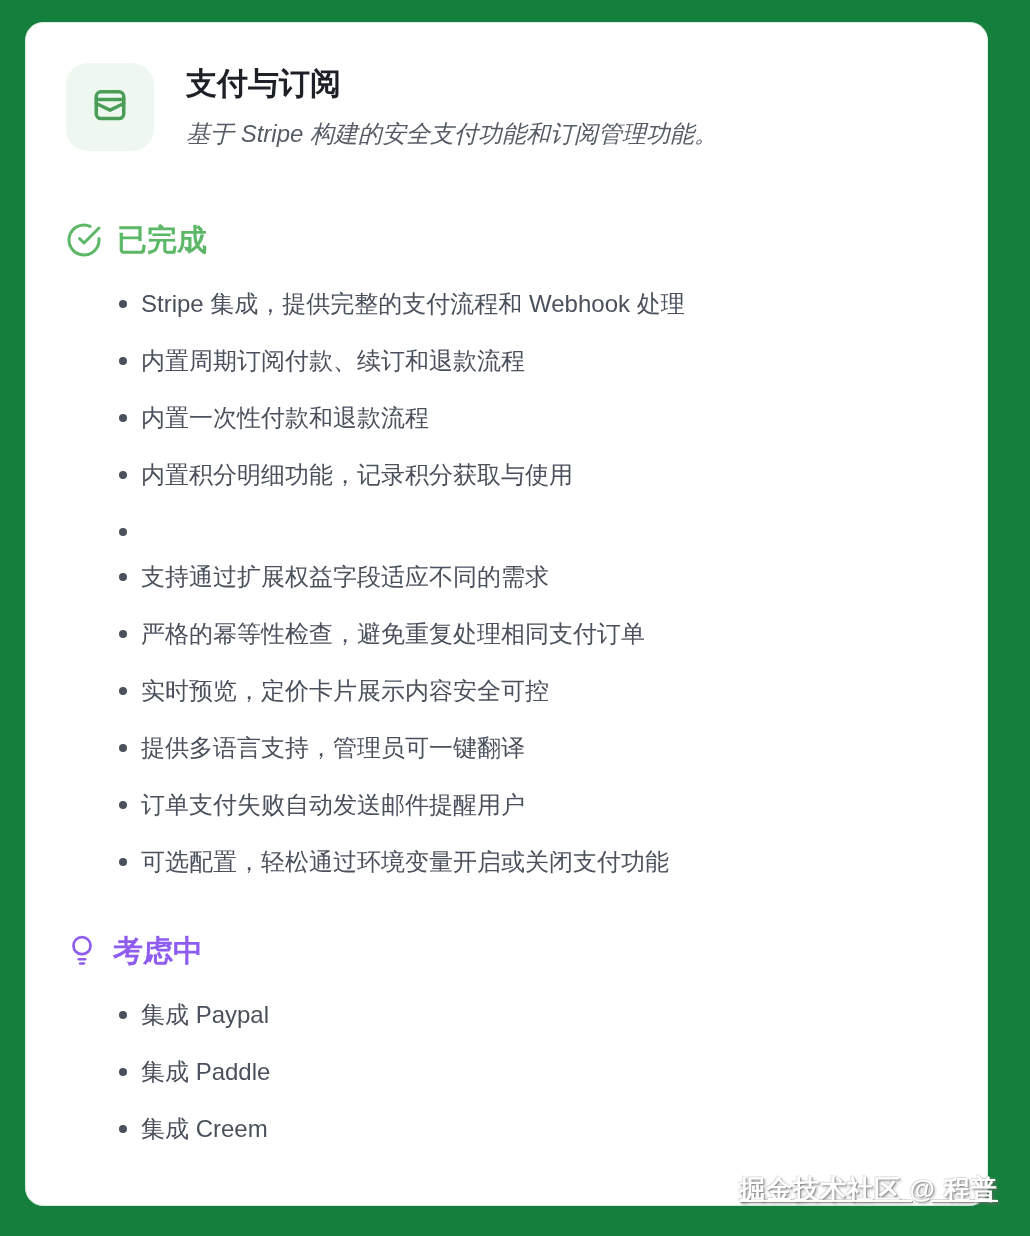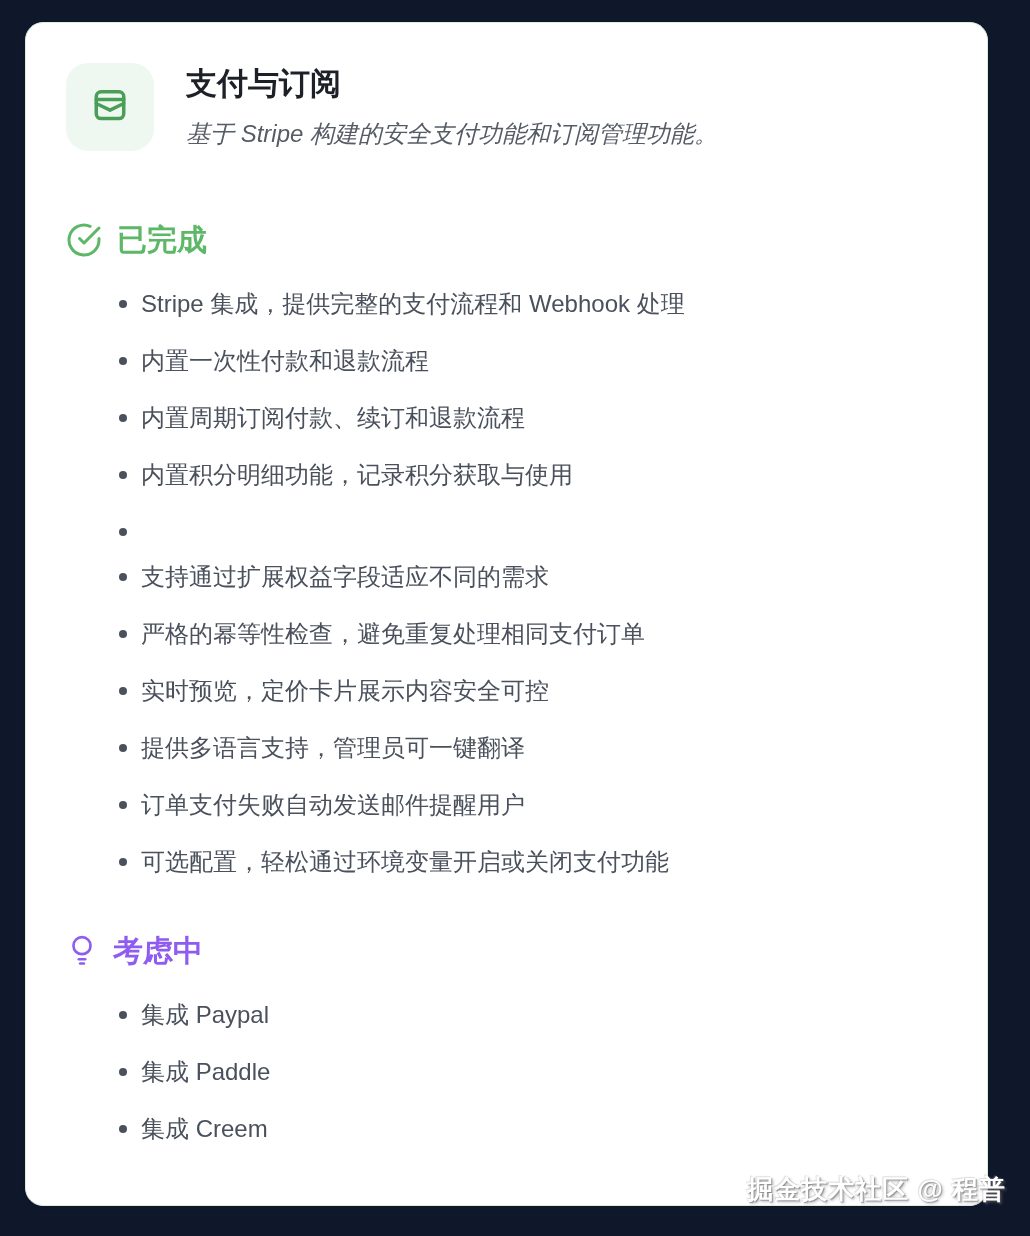--- a/index.html
+++ b/index.html
@@ -8,21 +8,21 @@
     width: 1030px;
     height: 1236px;
     background: #ffffff;
     font-family: "Liberation Sans", "DejaVu Sans", sans-serif;
     overflow: hidden;
   }
   .page {
     position: relative;
     width: 1030px;
     height: 1236px;
-    background: #0f172a;
+    background: #15803d;
   }
   .card {
     position: absolute;
     left: 25px;
     top: 22px;
     width: 963px;
     height: 1184px;
     background: #ffffff;
     border: 1px solid #d9eddd;
     border-radius: 18px;
@@ -101,31 +101,32 @@
     flex: 0 0 auto;
     width: 8px;
     height: 8px;
     border-radius: 50%;
     background: #4a515c;
     margin: 13px 14px 0 0;
   }
   
   .watermark {
     position: absolute;
-    right: 24px;
+    right: 32px;
     top: 1172px;
     font-size: 26px;
     font-weight: 700;
     color: #ffffff;
     letter-spacing: 1px;
     text-shadow:
       1px 1px 1px rgba(90,90,90,0.55),
       2px 2px 3px rgba(120,120,120,0.45),
       -1px -1px 1px rgba(160,160,160,0.35);
     white-space: nowrap;
+    text-decoration: underline;
   }
 </style>
 </head>
 <body>
 
 <div class="page">
   <div class="card">
 
     <div class="card-header">
       <div class="icon-box">
@@ -153,25 +154,25 @@
         </span>
         <span class="section-label label-green">已完成</span>
       </div>
       <ul class="feature-list">
         <li>
             <span class="bullet"></span>
             <span>Stripe 集成，提供完整的支付流程和 Webhook 处理</span>
           </li>
         <li>
             <span class="bullet"></span>
+            <span>内置周期订阅付款、续订和退款流程</span>
+          </li>
+        <li>
+            <span class="bullet"></span>
             <span>内置一次性付款和退款流程</span>
-          </li>
-        <li>
-            <span class="bullet"></span>
-            <span>内置周期订阅付款、续订和退款流程</span>
           </li>
         <li>
             <span class="bullet"></span>
             <span>内置积分明细功能，记录积分获取与使用</span>
           </li>
         <li>
             <span class="bullet"></span>
           </li>
         <li>
             <span class="bullet"></span>

